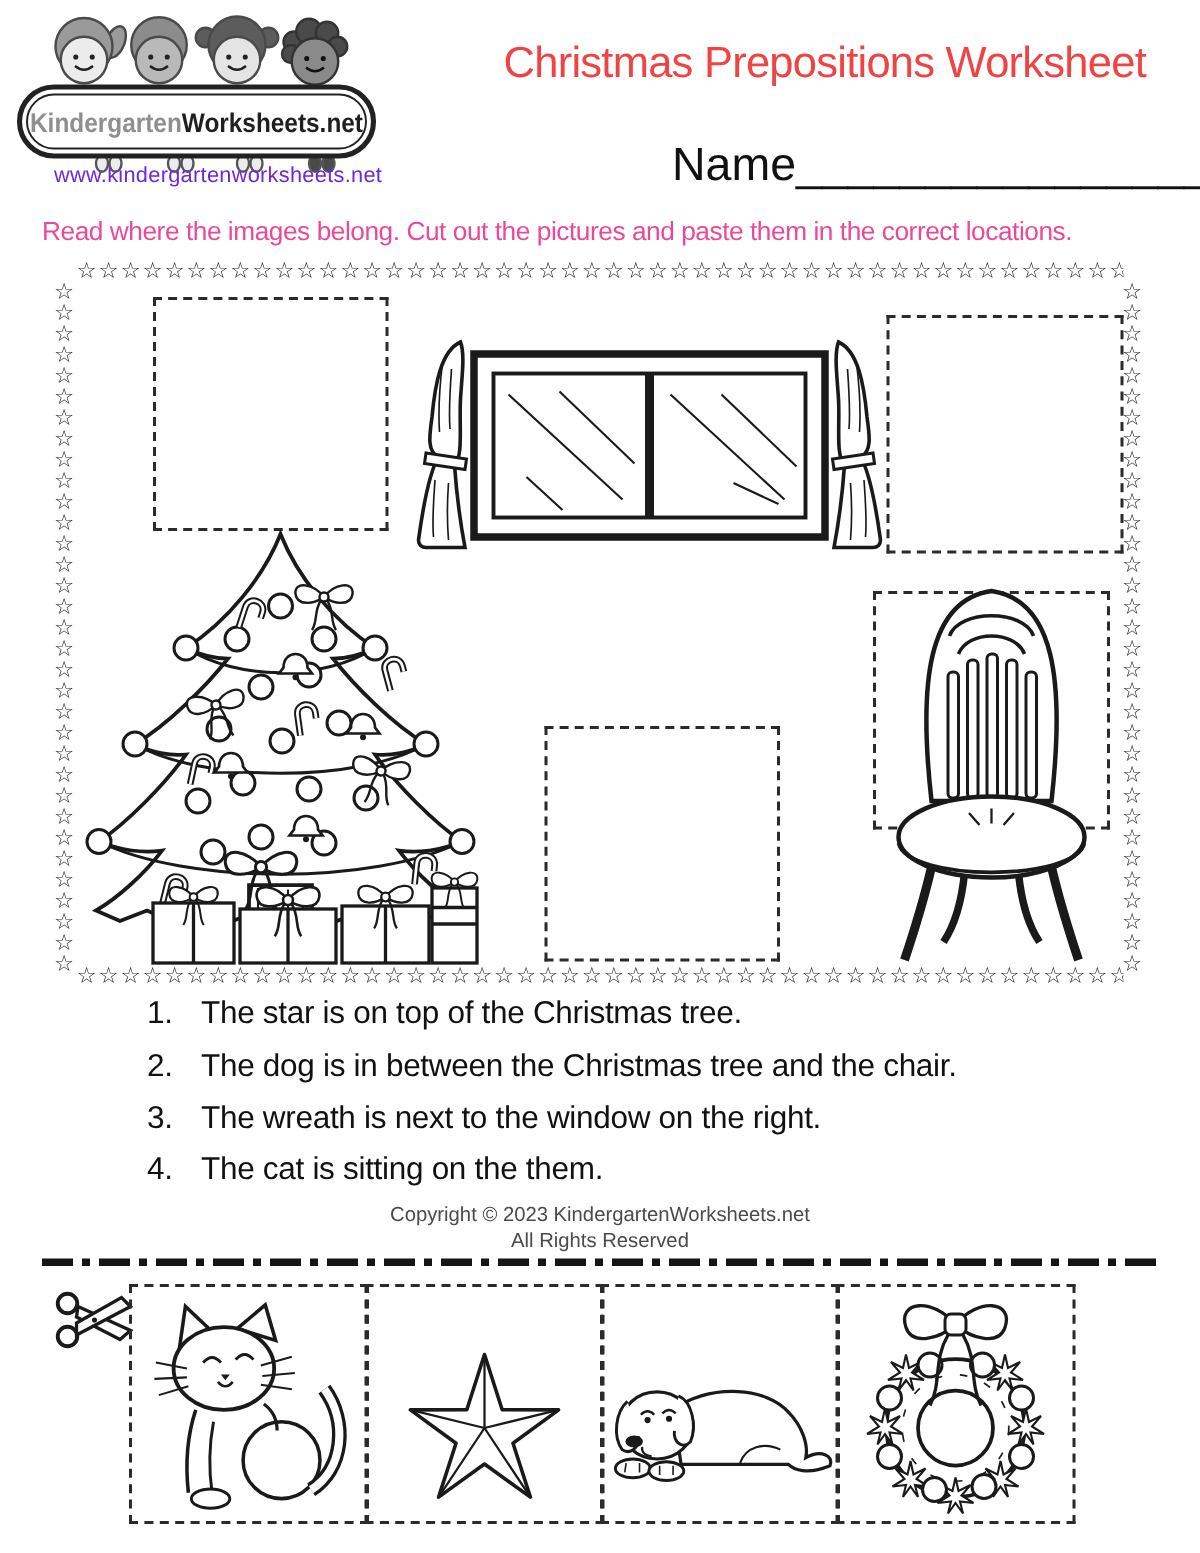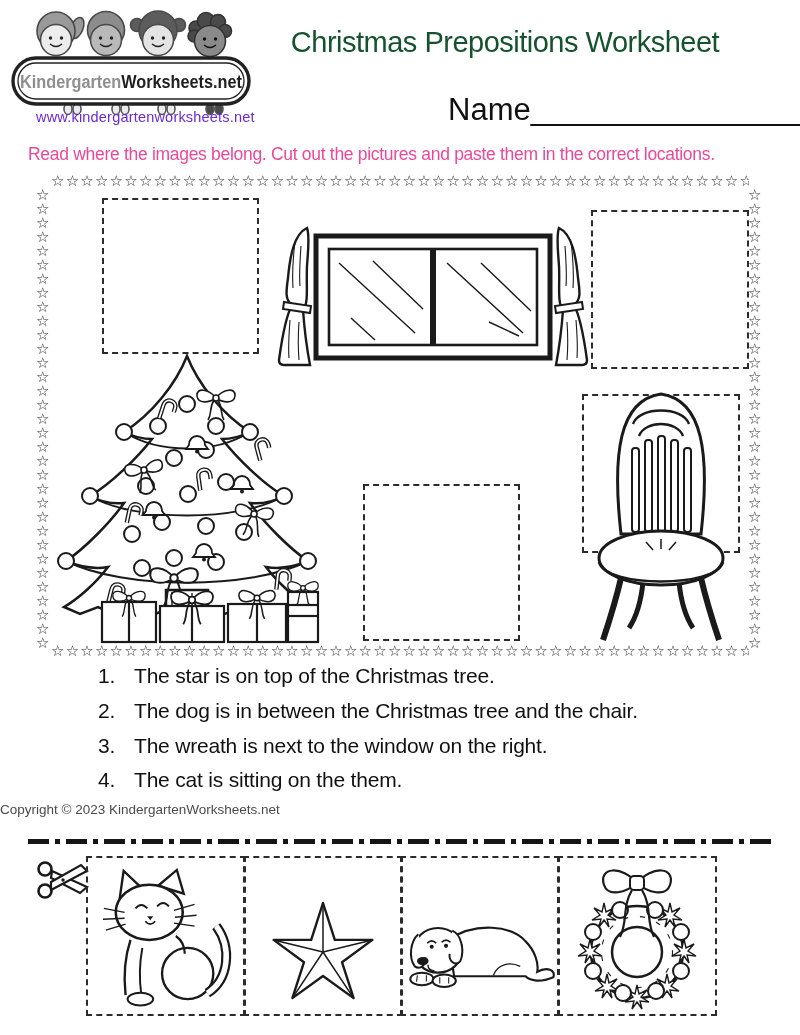--- a/index.html
+++ b/index.html
@@ -2,36 +2,36 @@
 <html><head>
 <meta charset="utf-8">
 <style>
   html,body{margin:0;padding:0;background:#fff;}
   .page{position:relative;width:800px;height:1035px;background:#ffffff;overflow:hidden;
         font-family:"Liberation Sans",sans-serif;color:#1a1a1a;}
   .abs{position:absolute;}
   svg{display:block;}
   
   .site-url{left:36px;top:109px;font-size:14.5px;color:#6d28d9;letter-spacing:.2px;}
-  .title{left:246px;top:26px;width:518px;text-align:center;font-size:29px;letter-spacing:-.5px;color:#14532d;}
+  .title{left:246px;top:26px;width:518px;text-align:right;font-size:29px;letter-spacing:-.5px;color:#ef4444;}
   .namewrap{left:448px;top:92px;font-size:31px;color:#111;white-space:nowrap;}
   .instructions{left:28px;top:144px;width:760px;font-size:17.5px;letter-spacing:-.3px;color:#ec4899;}
   
   .scene{left:38px;top:176px;width:724px;height:484px;}
   .stars{color:#2b2b2b;font-size:15px;line-height:14px;letter-spacing:1.2px;overflow:hidden;}
   .stars.h{left:13px;right:13px;height:17px;white-space:nowrap;text-align:center;}
   .st-top{top:-2px;} .st-bottom{bottom:-1px;}
   .stars.v{width:16px;top:12px;bottom:12px;white-space:normal;word-break:break-all;letter-spacing:0;}
   .st-left{left:-2px;} .st-right{right:-2px;}
   .pbox{border:2.5px dashed #2b2b2b;background:transparent;}
   
   .qrow{display:flex;left:98px;width:660px;font-size:21px;letter-spacing:-.2px;color:#111;}
   .qnum{width:36px;flex:none;}
   
-  .copy{left:0;width:800px;text-align:left;font-size:13.5px;color:#4a4a4a;}
+  .copy{left:0;width:800px;text-align:center;font-size:13.5px;color:#4a4a4a;}
   .cutline{left:28px;width:744px;top:839px;height:5px;
     background:repeating-linear-gradient(90deg,#151515 0 21px,transparent 21px 27px,#151515 27px 32px,transparent 32px 38px);}
   .cutrow{left:86px;top:856px;width:629px;height:158px;}
   .cutbox{position:absolute;top:0;width:156px;height:156px;border:2px dashed #2b2b2b;
           display:flex;align-items:center;justify-content:center;}
 </style>
 </head>
 <body>
 
 <div class="page">
@@ -229,20 +229,21 @@
   <div class="abs qrow" style="top:734px">
       <span class="qnum">3.</span>
       <span>The wreath is next to the window on the right.</span>
     </div>
   <div class="abs qrow" style="top:768px">
       <span class="qnum">4.</span>
       <span>The cat is sitting on the them.</span>
     </div>
 
   <div class="abs copy" style="top:802px">Copyright © 2023 KindergartenWorksheets.net</div>
+  <div class="abs copy" style="top:819px">All Rights Reserved</div>
 
   <div class="abs cutline"></div>
 
   <svg class="abs" style="left:36px;top:857px" width="54" height="46" viewBox="0 0 54 46">
     <polygon points="16,14 51,30 44,36 15,21" fill="#fff" stroke="#1a1a1a" stroke-width="2.2"></polygon>
     <polygon points="15,33 51,14 45,8 15,25" fill="#fff" stroke="#1a1a1a" stroke-width="2.2"></polygon>
     <circle cx="9" cy="12" r="6.5" fill="none" stroke="#1a1a1a" stroke-width="2.6"></circle>
     <circle cx="9" cy="34" r="6.5" fill="none" stroke="#1a1a1a" stroke-width="2.6"></circle>
     <circle cx="27" cy="23" r="1.7" fill="#1a1a1a"></circle>
   </svg>

